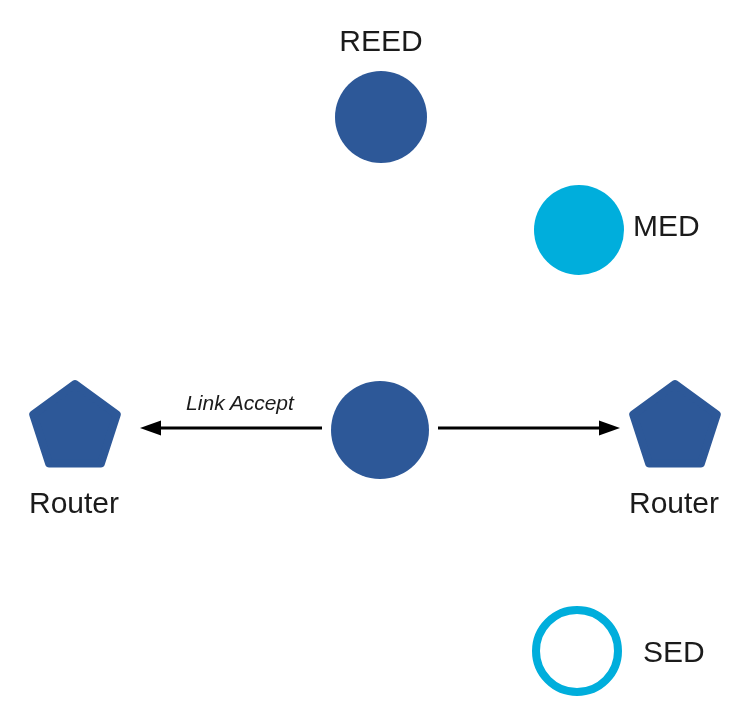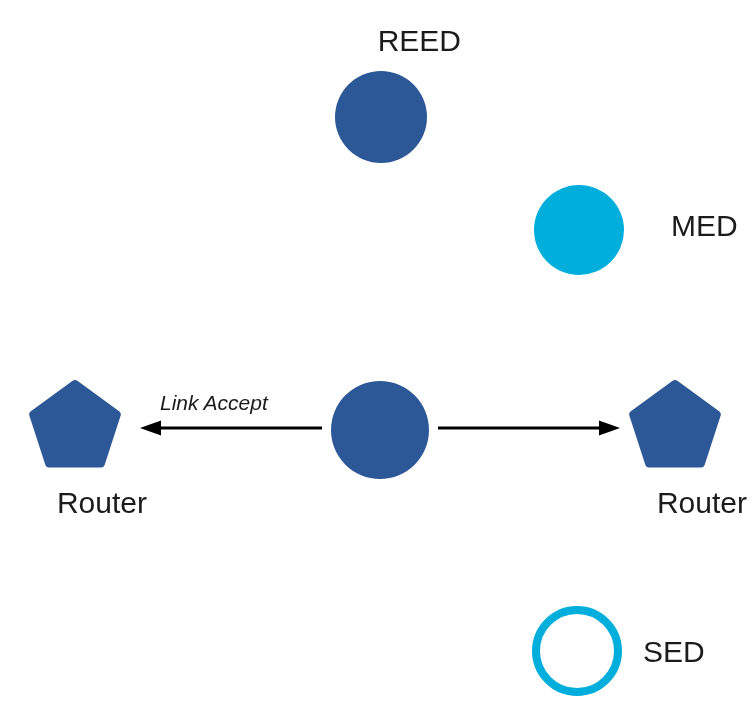--- a/index.html
+++ b/index.html
@@ -21,29 +21,29 @@
     top: 0;
   }
   .label {
     position: absolute;
     color: #1b1b1b;
     font-size: 30px;
     line-height: 34px;
     white-space: nowrap;
   }
   .label.centered {
-    text-align: right;
+    text-align: center;
   }
   .edge-label {
     position: absolute;
     color: #1b1b1b;
     font-size: 21px;
     line-height: 24px;
     font-style: italic;
-    text-align: left;
+    text-align: center;
     white-space: nowrap;
   }
 </style>
 </head>
 <body>
 
 <div id="canvas">
 
   <svg id="shapes" width="752" height="720" viewBox="0 0 752 720">
 
@@ -61,21 +61,21 @@
 
     <line x1="322" y1="428" x2="158" y2="428" stroke-width="3" stroke="#000000"></line>
     <polygon points="140,428 161,420.5 161,435.5" fill="#000000"></polygon>
 
     <line x1="438" y1="428" x2="600" y2="428" stroke-width="3" stroke="#000000"></line>
     <polygon points="620,428 599,420.5 599,435.5" fill="#000000"></polygon>
   </svg>
 
   <div class="label centered" style="left:301px; top:24px; width:160px;">REED</div>
 
-  <div class="label" style="left:633px; top:209px;margin-left:38px;">MED</div>
+  <div class="label" style="left:633px; top:209px;">MED</div>
 
   <div class="edge-label" style="left:160px; top:391px; width:160px;">Link Accept</div>
 
   <div class="label centered" style="left:1px; top:486px; width:146px;">Router</div>
 
   <div class="label centered" style="left:601px; top:486px; width:146px;">Router</div>
 
   <div class="label" style="left:643px; top:635px;text-align:right;">SED</div>
 
 </div>

